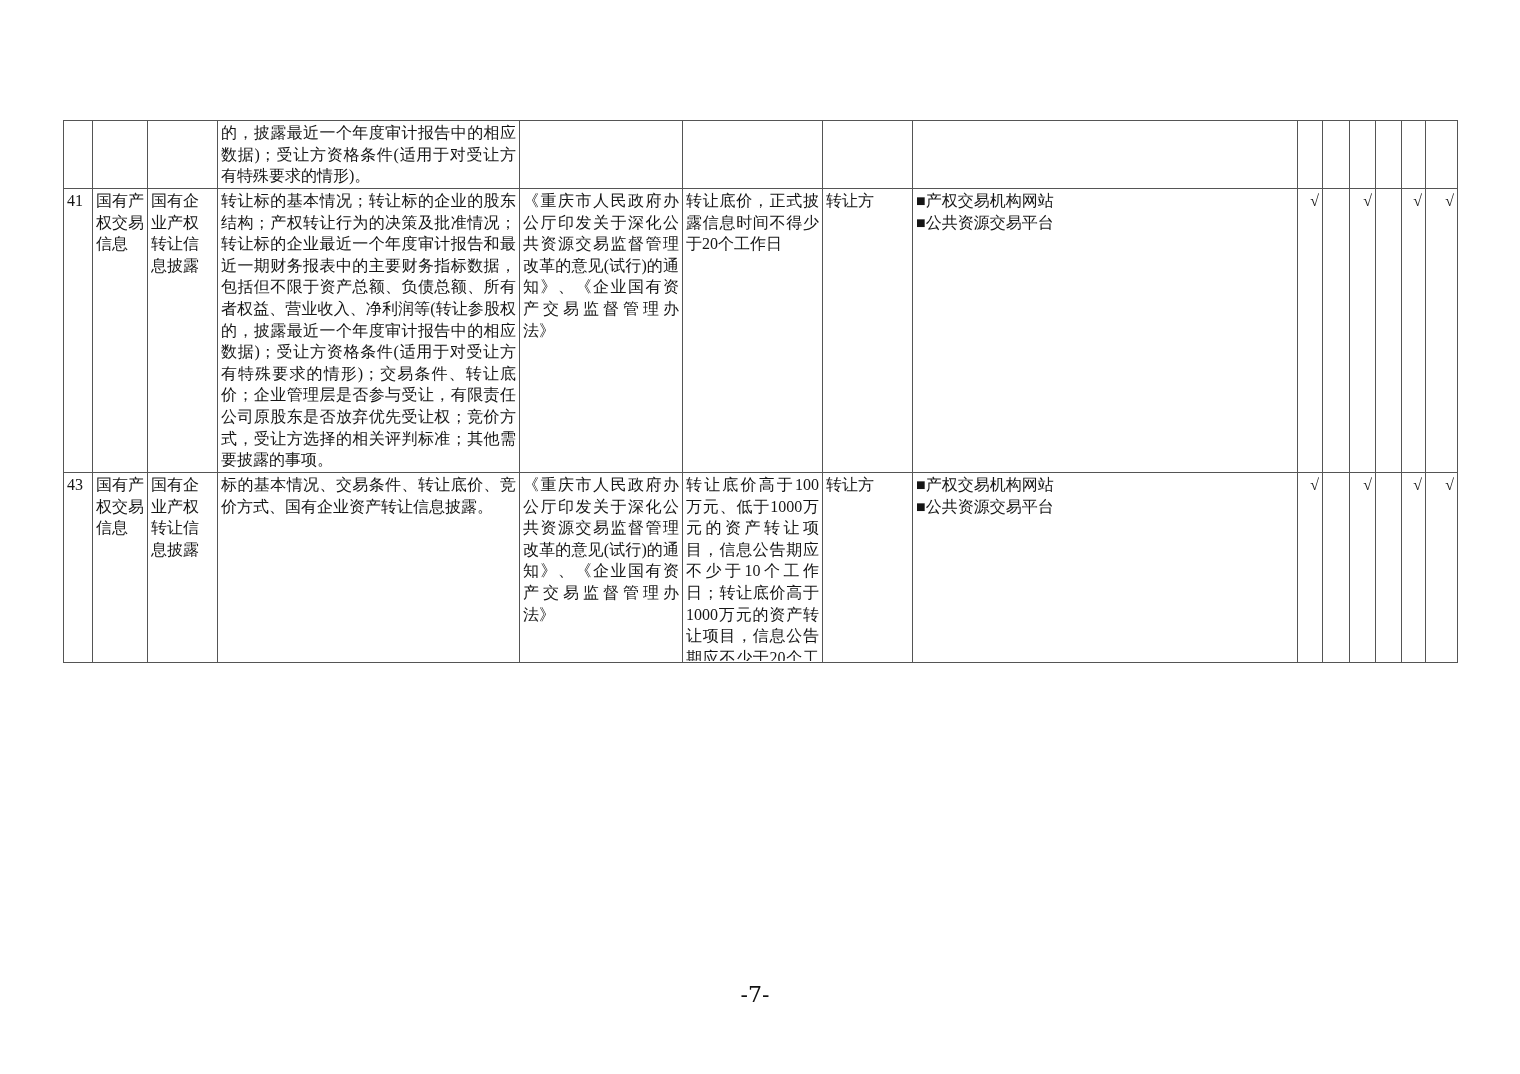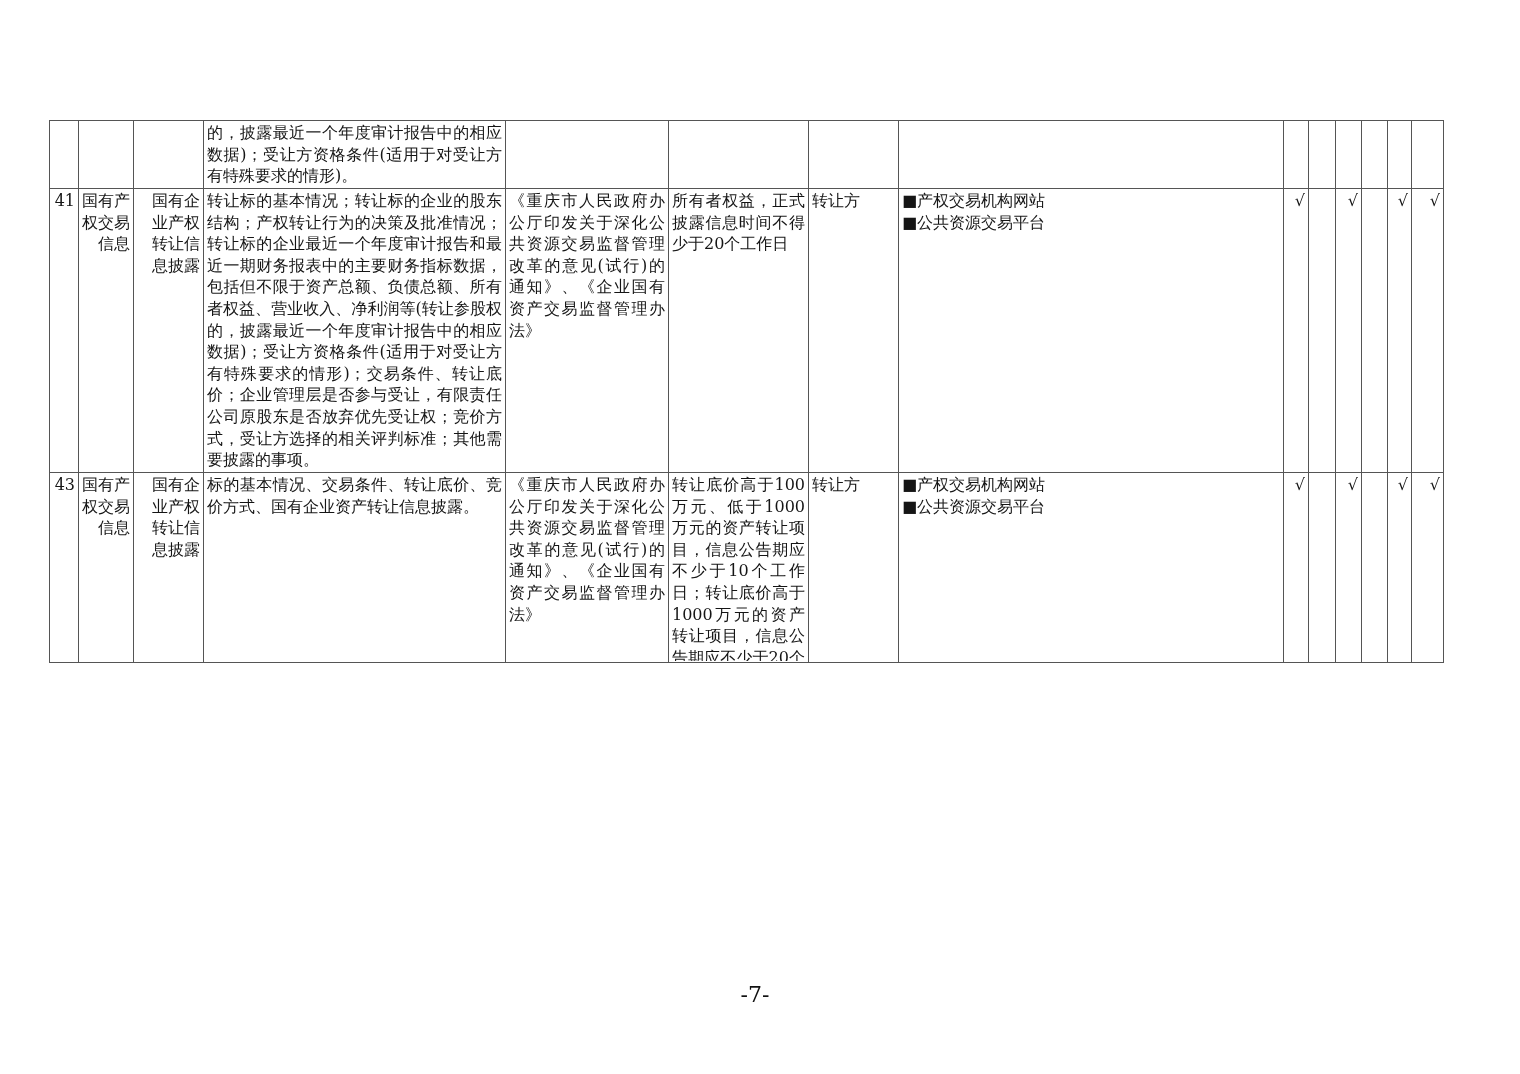--- a/index.html
+++ b/index.html
@@ -10,41 +10,42 @@
     position: relative;
     width: 1520px;
     height: 1074px;
     background: #ffffff;
     overflow: hidden;
     font-family: "DejaVu Serif", "Liberation Serif", serif;
     color: #151515;
   }
   table.doc {
     position: absolute;
-    left: 49px;
+    left: 63px;
     top: 120px;
     width: 1394px;
     border-collapse: collapse;
     table-layout: fixed;
+    font-family: Liberation Serif, serif;
   }
   table.doc td {
     border: 1px solid #555555;
     vertical-align: top;
     font-size: 16px;
     line-height: 21.6px;
     padding: 1px 3px;
   }
   tr.r0 { height: 68px; }
   tr.r1 { height: 284px; }
   tr.r2 { height: 141px; }
   .cb { overflow: hidden; }
   tr.r0 .cb { max-height: 64px; }
   tr.r1 .cb { max-height: 280px; }
   tr.r2 .cb { max-height: 187px; }
-  td.center { text-align: right; padding: 1px 2px; }
+  td.center { text-align: left; padding: 1px 2px; }
   td.justify { text-align: justify; text-justify: inter-character; }
   td.chan { padding: 1px 2px 1px 4px; }
   td.chan .chan-line { white-space: nowrap; }
   td.chk { text-align: right; padding: 2px 1px 0 0; }
   td.chk6 { text-align: right; padding: 2px 7px 0 0; }
   .footer {
     position: absolute;
     top: 982px;
     left: 0;
     width: 1510px;
@@ -120,21 +121,21 @@
         <td class="center">
             <div class="cb">国有企业产权转让信息披露</div>
           </td>
         <td class="justify">
             <div class="cb">转让标的基本情况；转让标的企业的股东结构；产权转让行为的决策及批准情况；转让标的企业最近一个年度审计报告和最近一期财务报表中的主要财务指标数据，包括但不限于资产总额、负债总额、所有者权益、营业收入、净利润等(转让参股权的，披露最近一个年度审计报告中的相应数据)；受让方资格条件(适用于对受让方有特殊要求的情形)；交易条件、转让底价；企业管理层是否参与受让，有限责任公司原股东是否放弃优先受让权；竞价方式，受让方选择的相关评判标准；其他需要披露的事项。</div>
           </td>
         <td class="justify">
             <div class="cb">《重庆市人民政府办公厅印发关于深化公共资源交易监督管理改革的意见(试行)的通知》、《企业国有资产交易监督管理办法》</div>
           </td>
         <td class="justify">
-            <div class="cb">所有者权益，正式披露信息时间不得少于20个工作日</div>
+            <div class="cb">转让底价，正式披露信息时间不得少于20个工作日</div>
           </td>
         <td>
             <div class="cb">转让方</div>
           </td>
         <td class="chan">
           <div class="cb">
             <div class="chan-line">■产权交易机构网站</div>
             <div class="chan-line">■公共资源交易平台</div>
           </div>
         </td>

